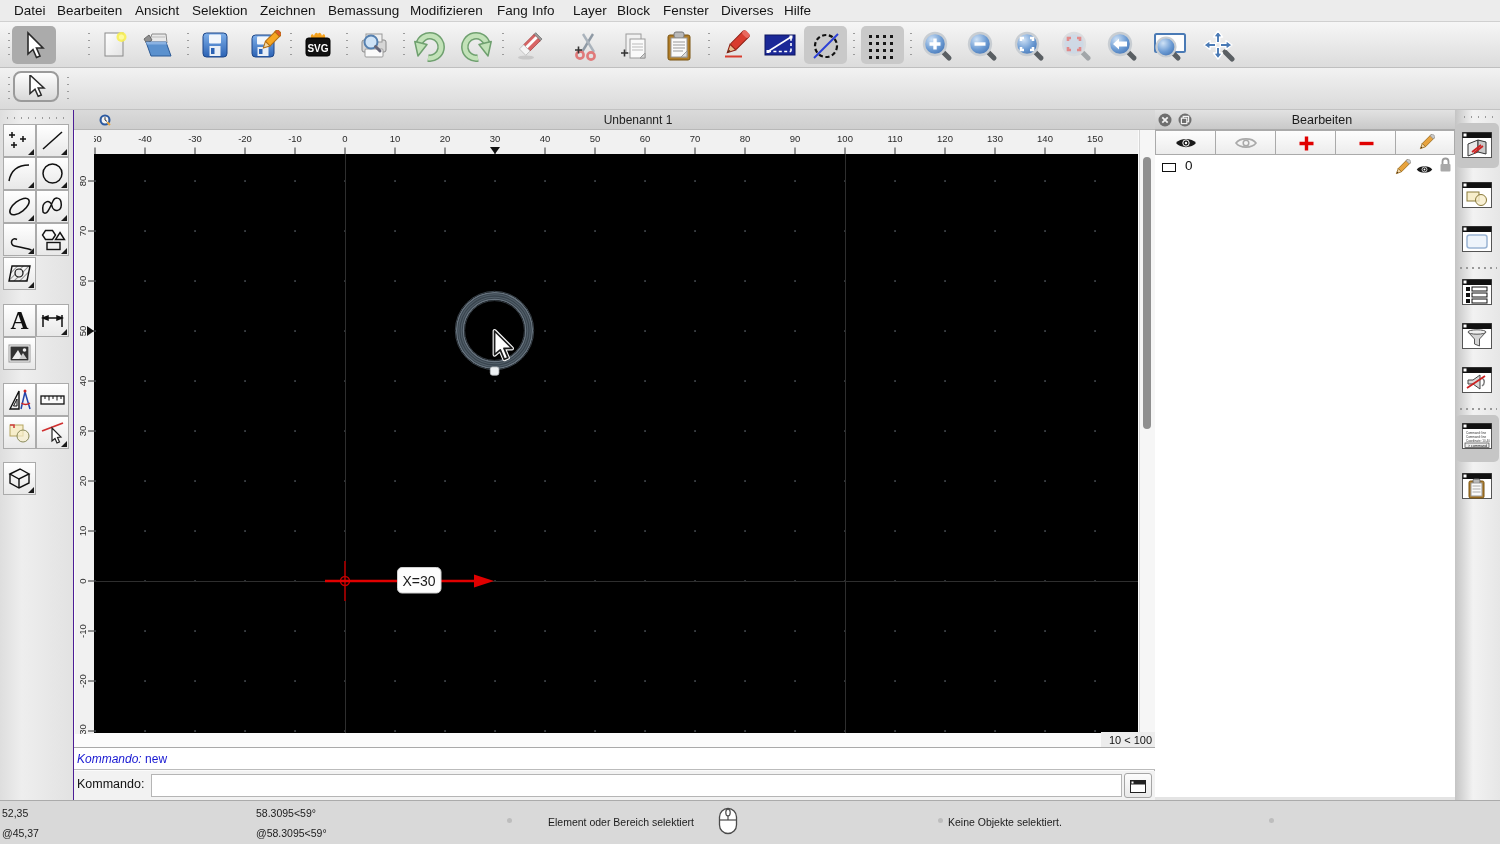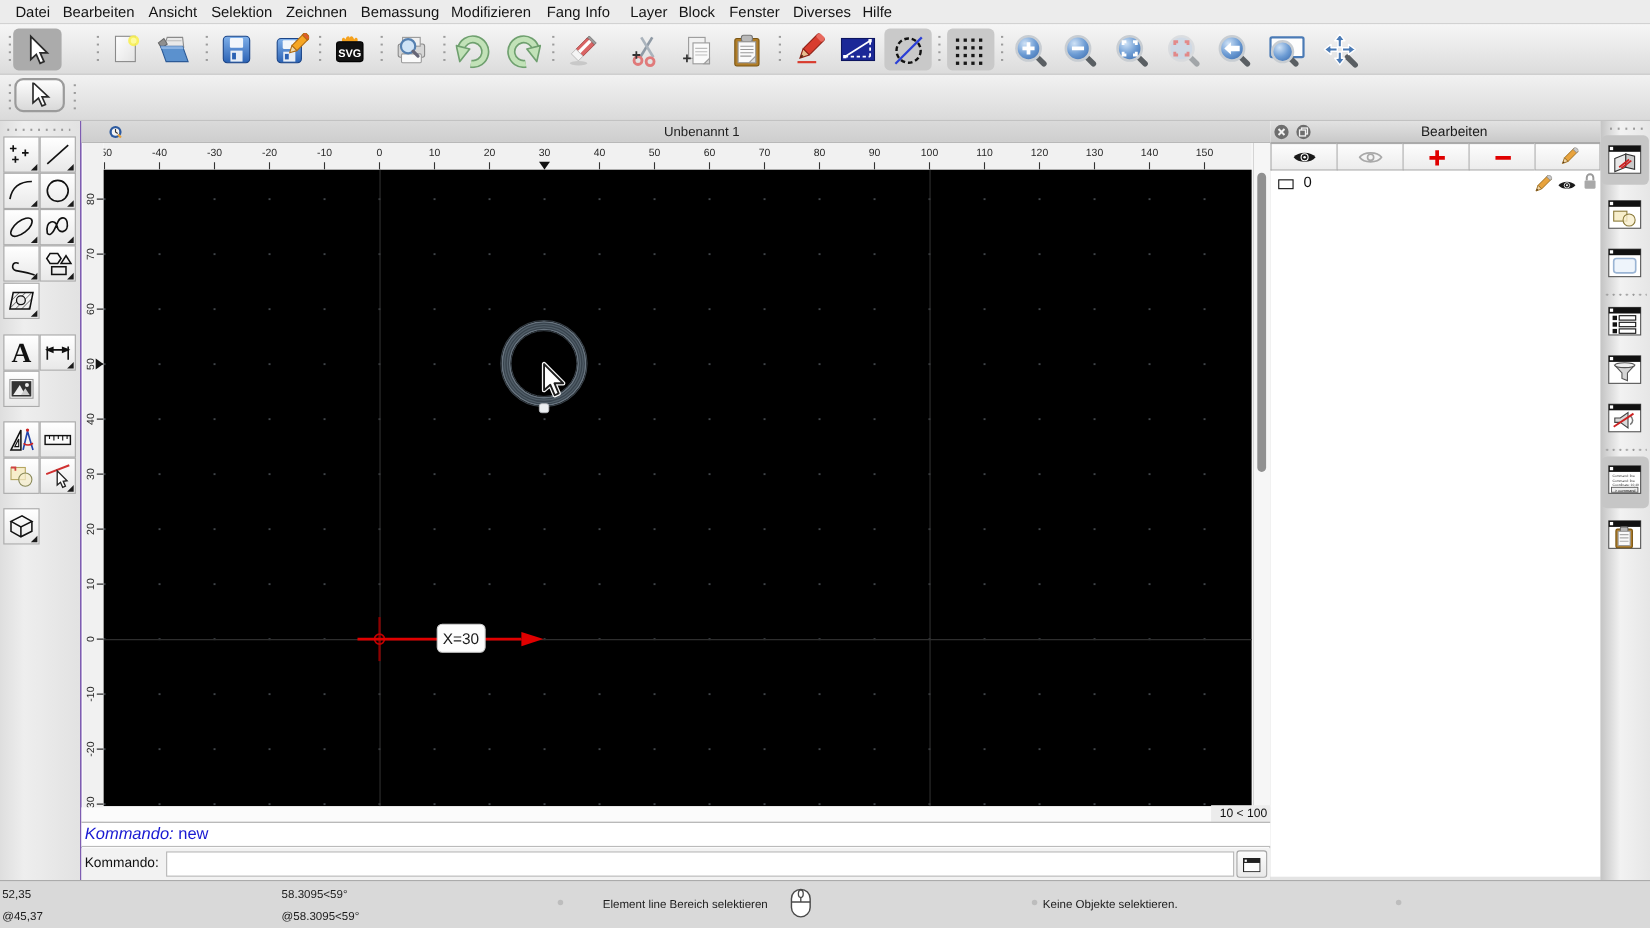--- a/index.html
+++ b/index.html
@@ -556,21 +556,21 @@
 <g transform="translate(400.6,177)">
           <polygon points="0,0 0,23.7 5.7,18.8 9.7,28.3 13.3,26.7 9.4,17.4 17.4,17.4" fill="none" stroke="#f8f8f8" stroke-width="4" stroke-linejoin="round"></polygon>
           <polygon points="0,0 0,23.7 5.7,18.8 9.7,28.3 13.3,26.7 9.4,17.4 17.4,17.4" fill="#fff" stroke="#1c1c1c" stroke-width="1.7" stroke-linejoin="round"></polygon>
         </g>
 </svg>
 <div style="position:absolute;left:1065px;top:20px;width:16px;height:604px;background:#f6f6f6;border-left:1px solid #d5d5d5">
 <div style="position:absolute;left:3px;top:27px;width:8px;height:272px;background:#909090;border-radius:4px"></div>
       </div>
 <div style="position:absolute;left:0;top:624px;width:1066px;height:13px;background:#fbfbfb"></div>
 <div style="position:absolute;left:1027px;top:622px;width:54px;height:16px;background:#ececec;font-size:11px;color:#111;text-align:right;padding-right:3px;line-height:16px">10 &lt; 100</div>
-<div style="position:absolute;left:0;top:637px;width:1081px;height:23px;background:#fff;border-top:1px solid #a9a9a9;border-bottom:1px solid #bbb;font-size:15px;line-height:22px">
+<div style="position:absolute;left:0;top:637px;width:1081px;height:23px;background:#fff;border-top:1px solid #a9a9a9;border-bottom:1px solid #bbb;font-size:12px;line-height:22px">
         <span style="position:absolute;left:3px;color:#1818d2"><i>Kommando:</i> new</span>
       </div>
 <div style="position:absolute;left:0;top:661px;width:1081px;height:29px;background:#f2f2f2">
 <span style="position:absolute;left:3px;top:6px;font-size:12.5px;color:#111">Kommando:</span>
 <div style="position:absolute;left:77px;top:3px;width:971px;height:23px;background:#fff;border:1px solid #b5b5b5"></div>
 <div style="position:absolute;left:1050px;top:2px;width:28px;height:25px;background:linear-gradient(#fcfcfc,#e9e9e9);border:1px solid #a5a5a5;border-radius:3px">
           <svg style="position:absolute;left:5px;top:6px" width="16" height="13" viewBox="0 0 16 13">
             <rect x="0.5" y="0.5" width="15" height="12" fill="#fff" stroke="#222"></rect>
             <rect x="0.5" y="0.5" width="15" height="4" fill="#222"></rect>
             <rect x="1.5" y="1.5" width="2" height="2" fill="#fff"></rect>
@@ -736,23 +736,23 @@
             </g>
           </g>
         </svg></span>
 </div>
 <div id="statusbar">
 <span class="sb" style="left:2px;top:6px">52,35</span>
 <span class="sb" style="left:2px;top:26px">@45,37</span>
 <span class="sb" style="left:256px;top:6px">58.3095&lt;59°</span>
 <span class="sb" style="left:256px;top:26px">@58.3095&lt;59°</span>
 <span class="dot4" style="left:507px;top:17px"></span>
-<span class="sb" style="left:548px;top:15px">Element line Bereich selektieren</span>
+<span class="sb" style="left:548px;top:15px">Element oder Bereich selektiert</span>
 <span class="dot4" style="left:938px;top:17px"></span>
-<span class="sb" style="left:948px;top:15px">Keine Objekte selektieren.</span>
+<span class="sb" style="left:948px;top:15px">Keine Objekte selektiert.</span>
 <span class="dot4" style="left:1269px;top:17px"></span>
 <svg class="sb" style="left:717px;top:5px" width="22" height="30" viewBox="0 0 22 30">
         <rect x="2.5" y="2.5" width="17" height="25" rx="8.5" fill="#fff" stroke="#4a4a4a" stroke-width="1.3"></rect>
         <line x1="11" y1="2.5" x2="11" y2="14" stroke="#4a4a4a" stroke-width="1.2"></line>
         <line x1="2.5" y1="14" x2="19.5" y2="14" stroke="#4a4a4a" stroke-width="1.2"></line>
         <ellipse cx="11" cy="6.5" rx="2.2" ry="3.4" fill="#fff" stroke="#4a4a4a" stroke-width="1.2"></ellipse>
       </svg>
 </div>
 </div>
 

